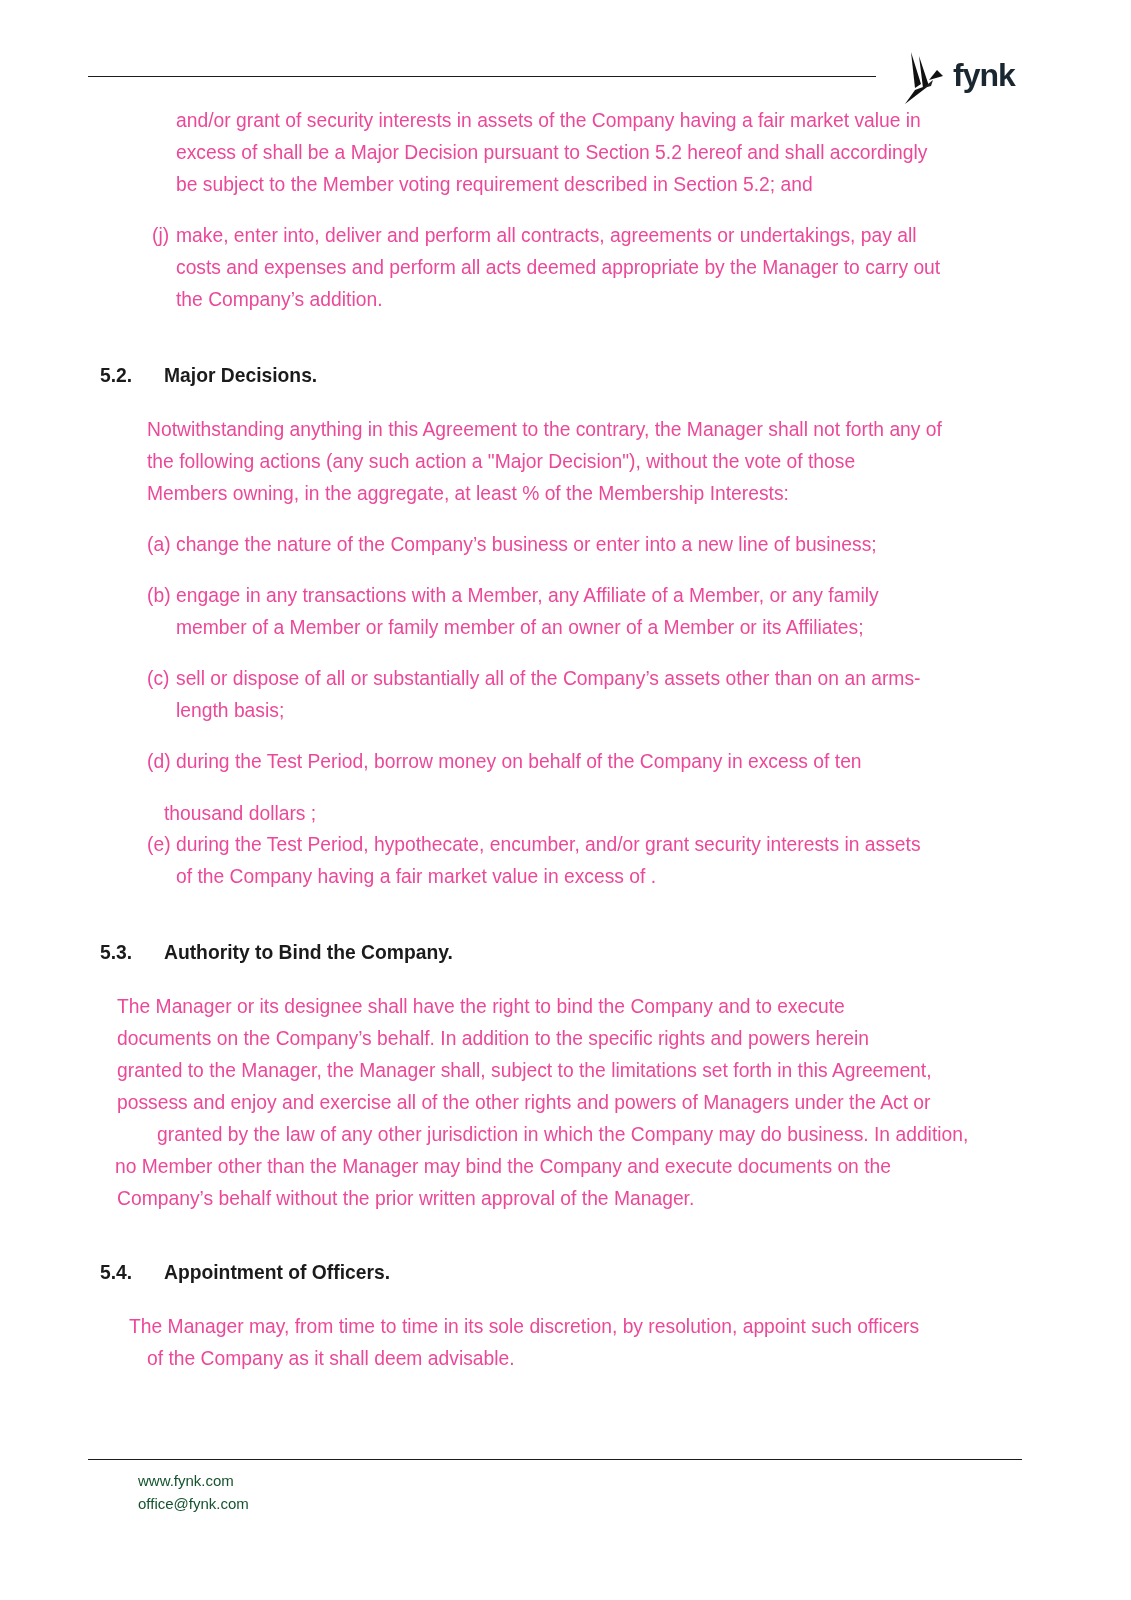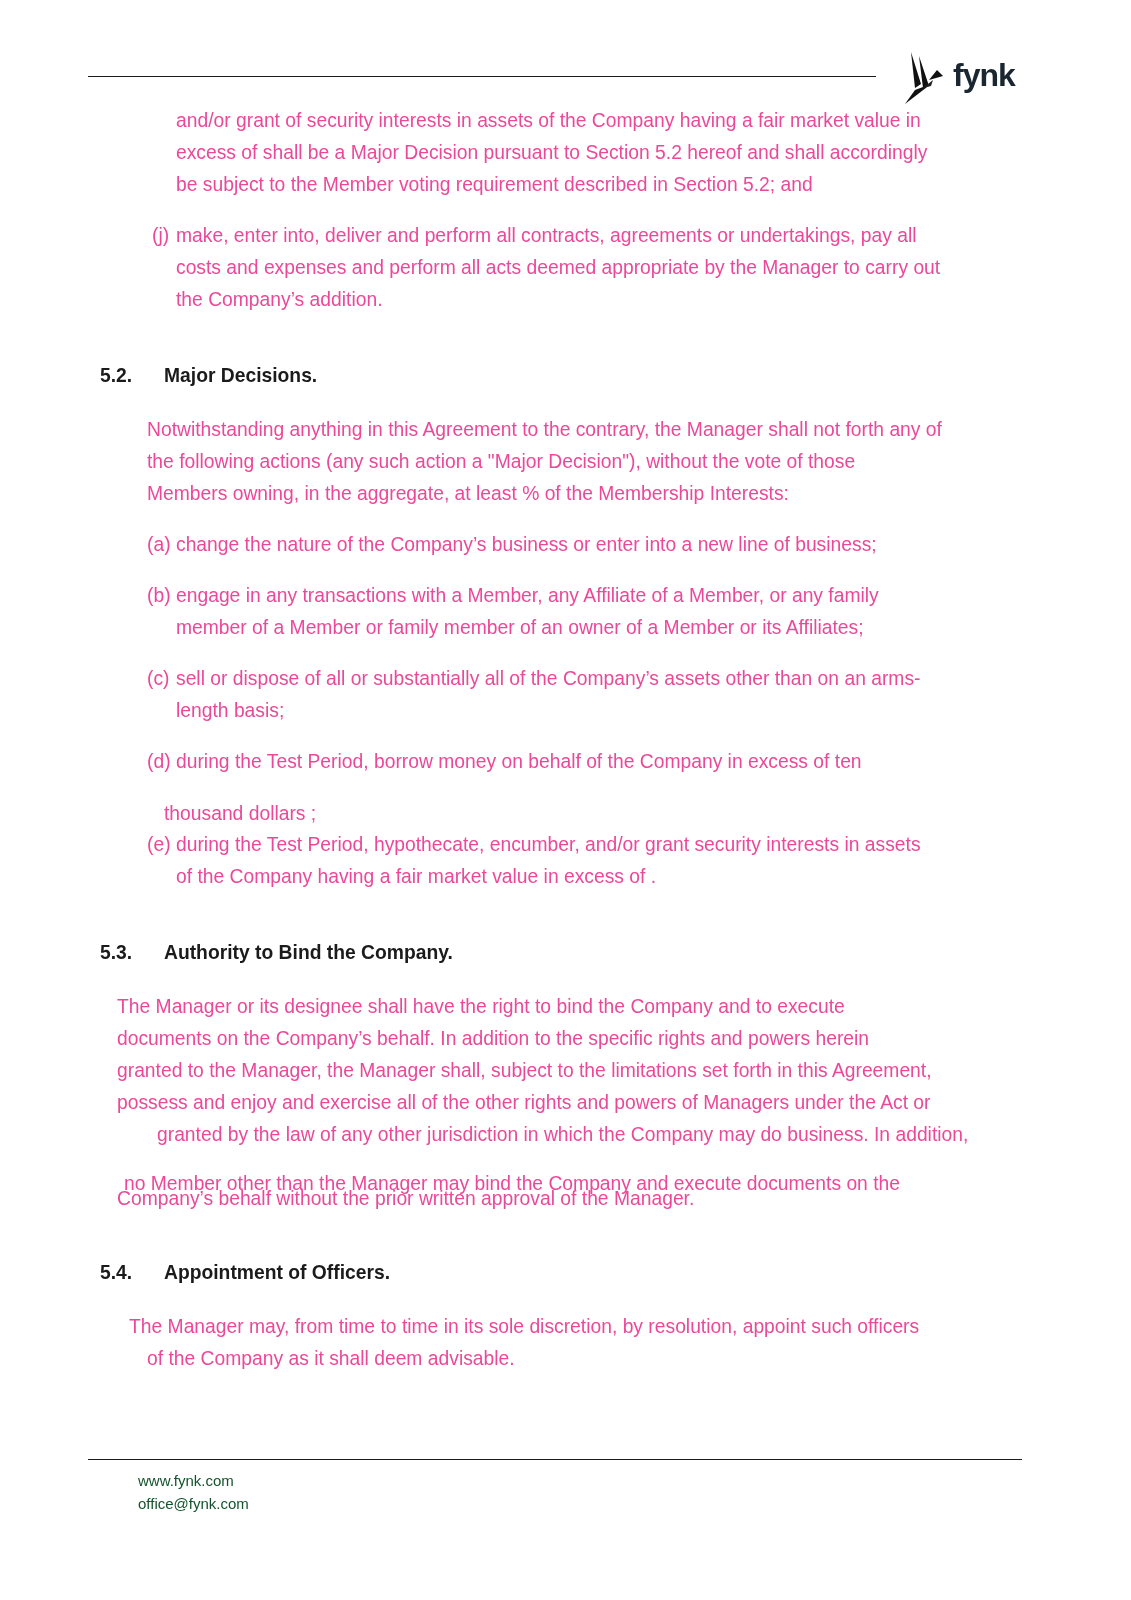--- a/index.html
+++ b/index.html
@@ -85,21 +85,21 @@
   <div class="h" style="left:100px; top:939px;">
     <span class="num">5.3.</span>
     <span class="ttl">Authority to Bind the Company.</span>
   </div>
   <div>
     <div class="p" style="left:117px; top:991px;">The Manager or its designee shall have the right to bind the Company and to execute</div>
     <div class="p" style="left:117px; top:1023px;">documents on the Company’s behalf. In addition to the specific rights and powers herein</div>
     <div class="p" style="left:117px; top:1055px;">granted to the Manager, the Manager shall, subject to the limitations set forth in this Agreement,</div>
     <div class="p" style="left:117px; top:1087px;">possess and enjoy and exercise all of the other rights and powers of Managers under the Act or</div>
     <div class="p" style="left:117px; top:1119px;margin-left:40px;">granted by the law of any other jurisdiction in which the Company may do business. In addition,</div>
-    <div class="p" style="left:124px; top:1151px;margin-top:17px;">no Member other than the Manager may bind the Company and execute documents on the</div>
+    <div class="p" style="left:115px; top:1151px;">no Member other than the Manager may bind the Company and execute documents on the</div>
     <div class="p" style="left:117px; top:1183px;">Company’s behalf without the prior written approval of the Manager.</div>
   </div>
 
   <div class="h" style="left:100px; top:1259px;">
     <span class="num">5.4.</span>
     <span class="ttl">Appointment of Officers.</span>
   </div>
   <div>
     <div class="p" style="left:129px; top:1311px;">The Manager may, from time to time in its sole discretion, by resolution, appoint such officers</div>
     <div class="p" style="left:147px; top:1343px;">of the Company as it shall deem advisable.</div>

